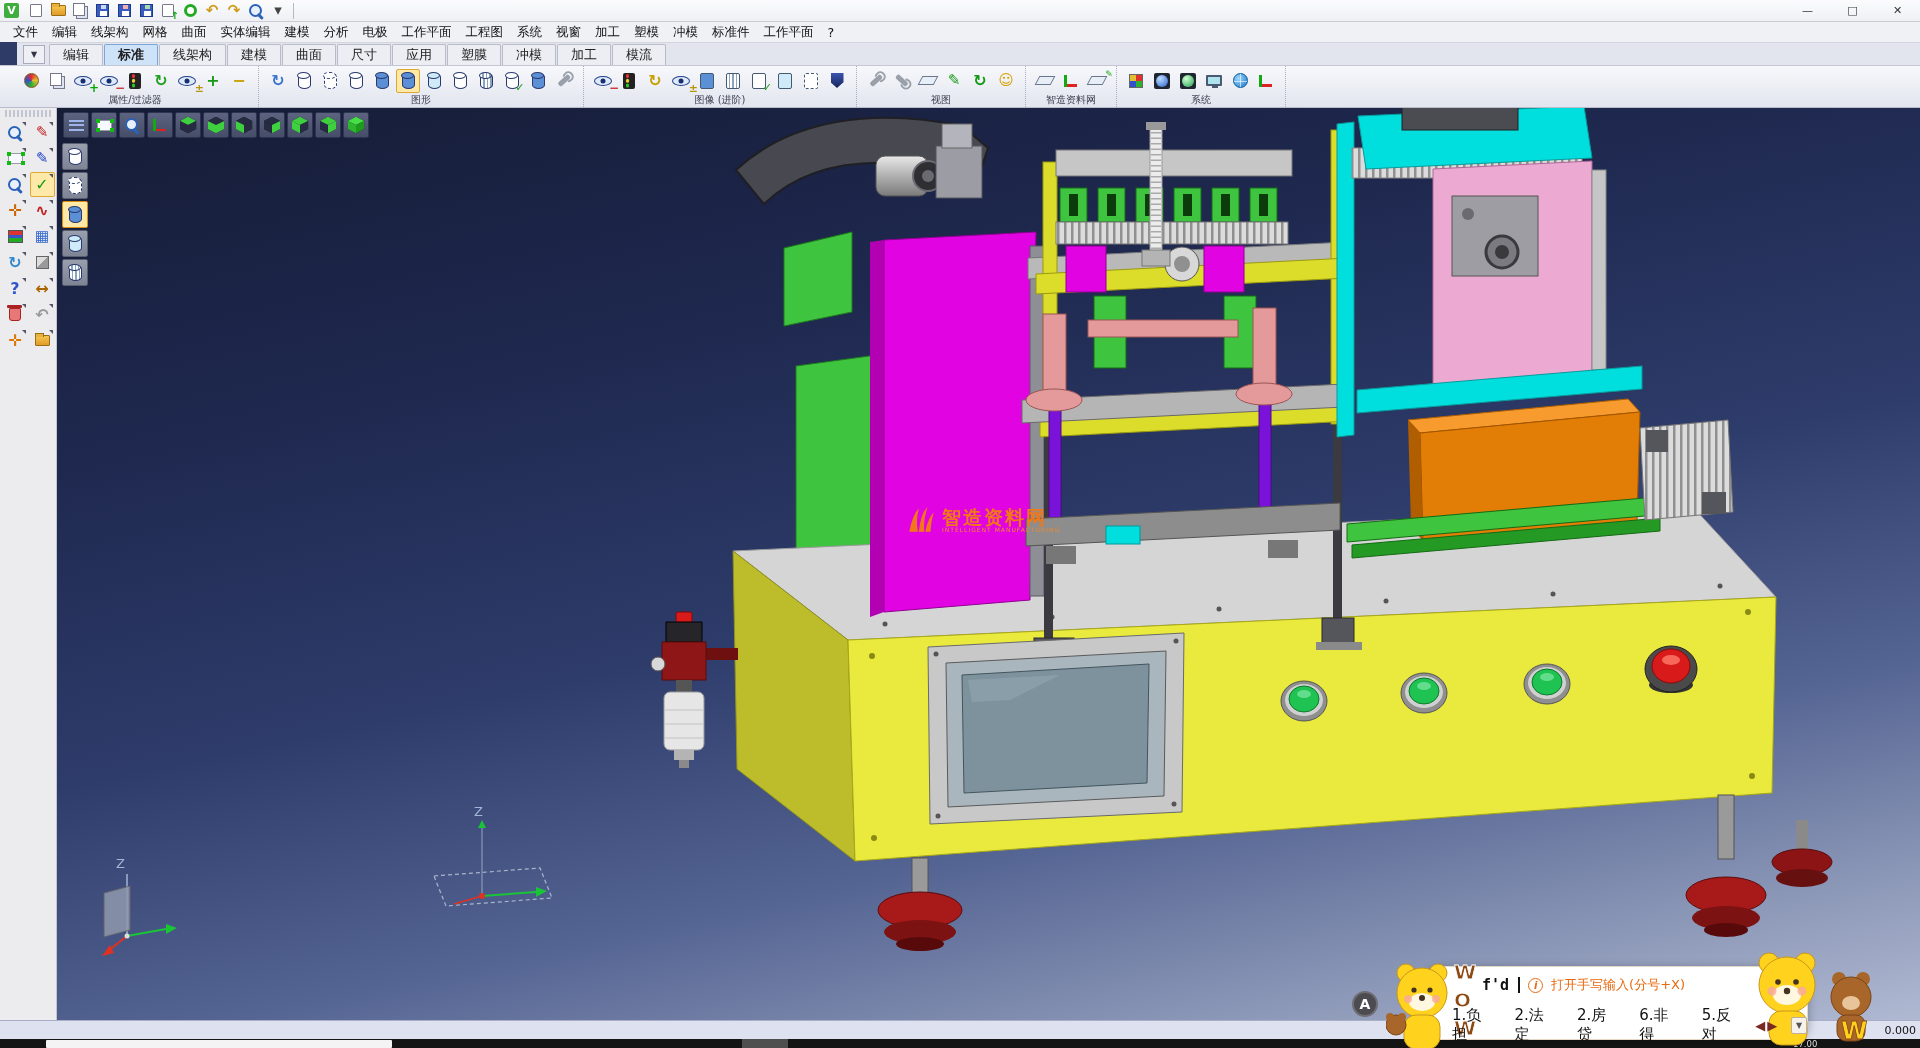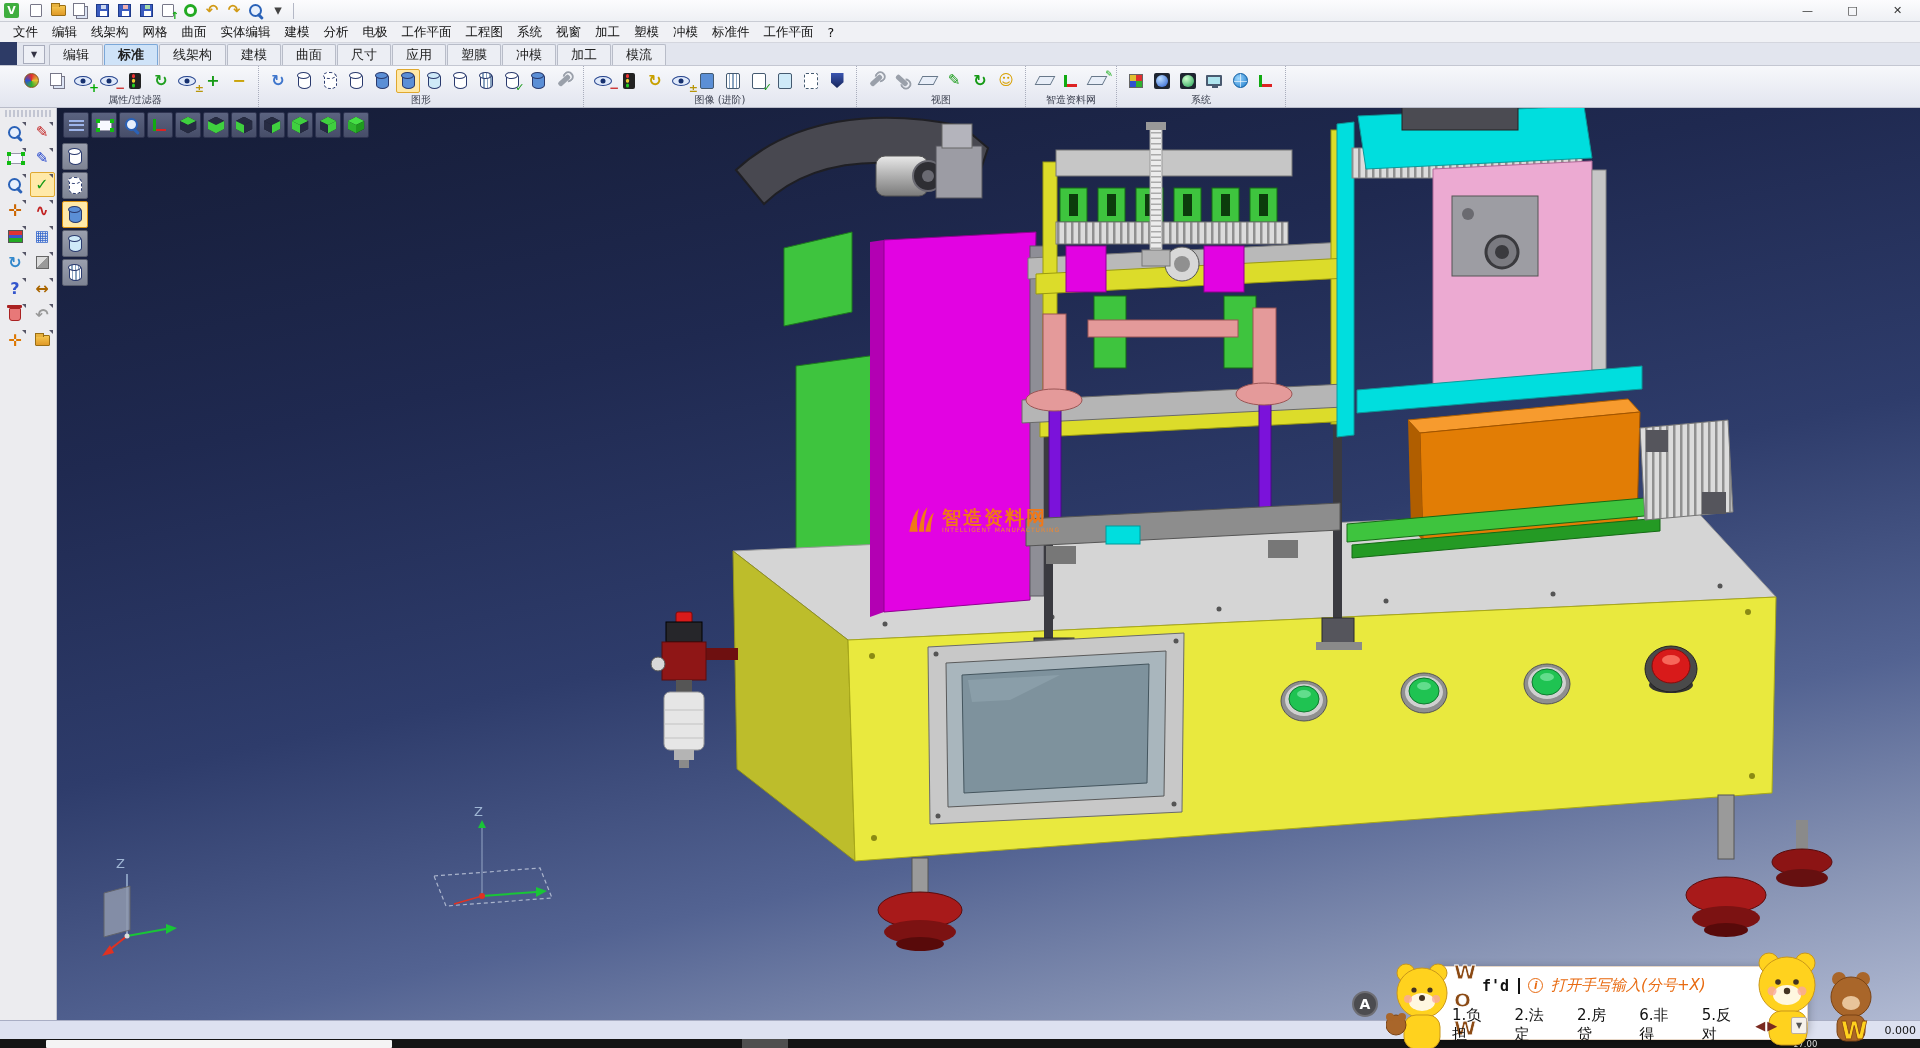--- a/index.html
+++ b/index.html
@@ -138,21 +138,21 @@
   .tb-grey { position:absolute; left:742px; top:0; width:46px; height:9px; background:#4f4f4f; }
   .tb-clock { position:absolute; left:1793px; top:0; font-size:8.5px; color:#ddd; }
 
   
   #ime { position:absolute; left:1425px; top:966px; width:383px; height:74px; background:#fff; border:1px solid #e6d6c6; border-radius:16px; box-shadow:0 2px 10px rgba(0,0,0,.3); z-index:50; }
   .ime-badge { position:absolute; left:1352px; top:991px; width:26px; height:26px; border-radius:50%; background:#4c4c50; color:#fff; display:flex; align-items:center; justify-content:center; font-size:14px; font-weight:bold; z-index:51; border:2px solid #6e6e74; }
   .ime-row1 { position:absolute; left:56px; top:9px; display:flex; align-items:center; gap:8px; z-index:2; }
   .comp { font-size:15px; color:#111; font-family:"DejaVu Sans Mono","Liberation Mono",monospace; font-weight:bold; }
   .caret { display:inline-block; width:2px; height:16px; background:#111; margin-left:1px; vertical-align:-3px; }
   .hinticon { width:15px; height:15px; border-radius:50%; border:1.5px solid #e86a10; color:#e86a10; font-size:10px; font-weight:bold; display:flex; align-items:center; justify-content:center; font-style:italic; }
-  .hint { font-size:15px; color:#e86a10;font-style:italic; }
+  .hint { font-size:13px; color:#e86a10; }
   .ime-row2 { position:absolute; left:26px; top:39px; display:flex; align-items:center; gap:13px; font-size:15px; color:#111; z-index:2; }
   .navs { color:#7a2a20; font-size:13px; font-weight:bold; }
   .navs span { padding:0 1px; }
   .expand { width:17px; height:17px; border:1px solid #bcae9e; background:#f6f1ea; font-size:8px; color:#555; display:flex; align-items:center; justify-content:center; border-radius:2px; }
   .mascotL { position:absolute; left:-40px; top:-14px; z-index:1; }
   .mascotR { position:absolute; right:-70px; top:-28px; z-index:1; }
 </style>
 </head>
 <body>
 

